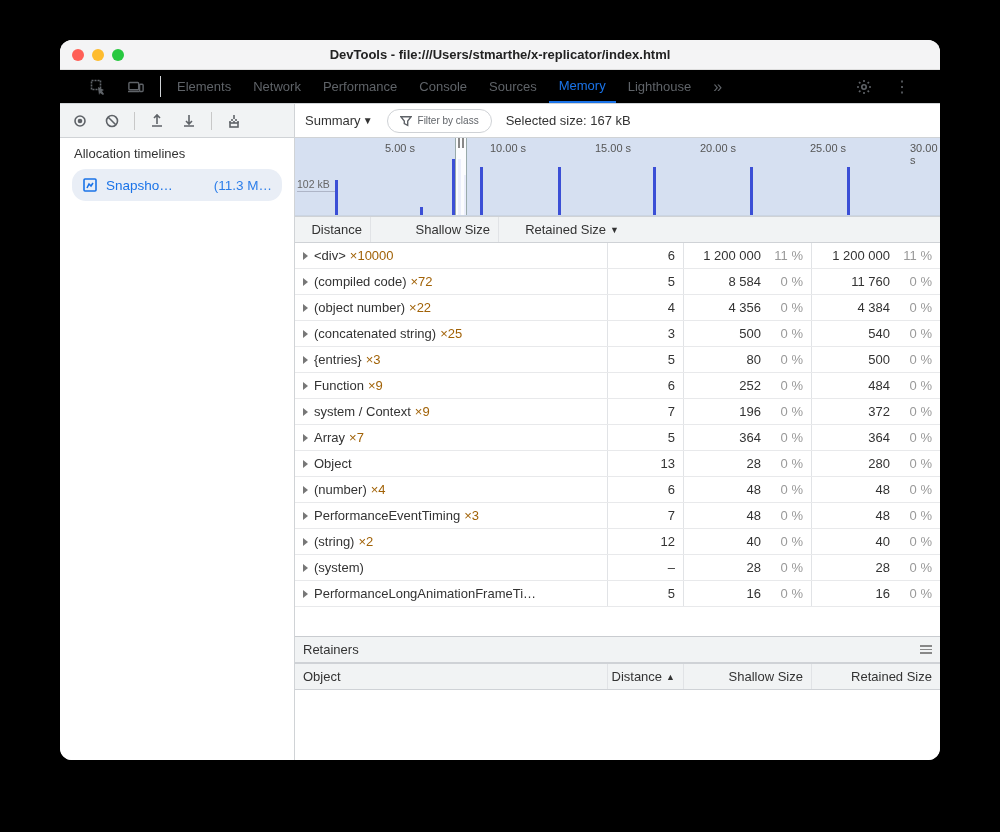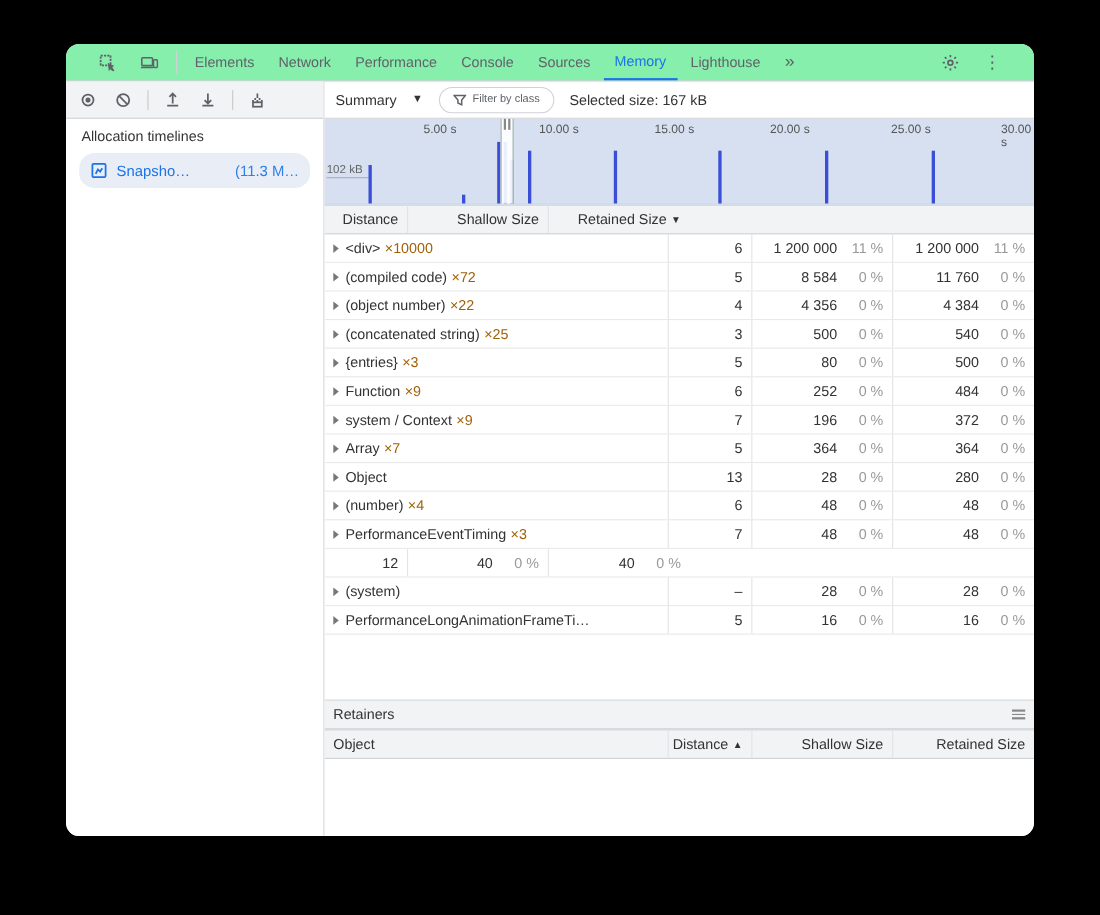--- a/index.html
+++ b/index.html
@@ -32,21 +32,21 @@
     position: relative;
   }
   .traffic { display: flex; gap: 8px; }
   .dot { width: 12px; height: 12px; border-radius: 50%; }
   .dot.red { background: #ff5f57; }
   .dot.yellow { background: #febc2e; }
   .dot.green { background: #28c840; }
   .title { position: absolute; left:0; right:0; text-align: center; font-weight: 600; font-size: 13px; color:#222; pointer-events:none;}
   .tabbar {
     height: 34px;
-    background: #86efac;
+    background: #000000;
     border-bottom: 1px solid #d0d3d6;
     display: flex; align-items: stretch;
     padding: 0 20px;
     gap: 2px;
   }
   .tabbar .iconbtn, .tabbar .tab {
     display:flex; align-items:center; justify-content:center;
     padding: 0 10px;
     color:#5f6368;
     font-size:13px;
@@ -111,21 +111,21 @@
   .subtoolbar {
     height:34px;
     display:flex; align-items:center;
     border-bottom:1px solid #d0d3d6;
     padding: 0 10px;
     gap: 14px;
     background:#fff;
     flex-shrink: 0;
   }
   .dropdown {
-    display:flex; align-items:center; gap:14px;
+    display:flex; align-items:center; gap:2px;
     font-size:13px;
     color:#333;
     cursor:pointer;
   }
   .filter-pill {
     display:flex; align-items:center; gap:6px;
     border: 1px solid #cfd2d6;
     background:#fff;
     border-radius: 14px;
     height:24px;
@@ -219,20 +219,28 @@
   .ham { display:flex; flex-direction:column; gap:2px; }
   .ham span{ display:block; width:12px; height:1.5px; background:#888;}
 
   svg { stroke-width:1.6; fill:none; stroke:currentColor; }
 </style>
 </head>
 <body>
 
 <div class="window">
 
+  <div class="titlebar">
+    <div class="traffic">
+      <div class="dot red"></div>
+      <div class="dot yellow"></div>
+      <div class="dot green"></div>
+    </div>
+    <div class="title">DevTools - file:///Users/stmarthe/x-replicator/index.html</div>
+  </div>
 
   <div class="tabbar">
     <div class="iconbtn">
       <svg viewBox="0 0 16 16">
           <rect x="1.5" y="1.5" width="9" height="9" stroke-dasharray="2 1"></rect>
           <path d="M8 8 l6 3 -2 1 2 3 -1 1 -3-2 -1 2z" fill="#5f6368" stroke="none"></path>
         </svg>
     </div>
     <div class="iconbtn">
       <svg viewBox="0 0 18 14">
@@ -528,20 +536,25 @@
               <div class="cell c-shallow">
                 <span>48</span>
                 <span class="pct">0 %</span>
               </div>
               <div class="cell c-retained">
                 <span>48</span>
                 <span class="pct">0 %</span>
               </div>
             </div>
             <div class="gridrow">
+              <div class="cell c-ctor">
+                <span class="tri"></span>
+                <span>(string)</span>
+                <span class="muted">×2</span>
+              </div>
               <div class="cell c-dist">12</div>
               <div class="cell c-shallow">
                 <span>40</span>
                 <span class="pct">0 %</span>
               </div>
               <div class="cell c-retained">
                 <span>40</span>
                 <span class="pct">0 %</span>
               </div>
             </div>

